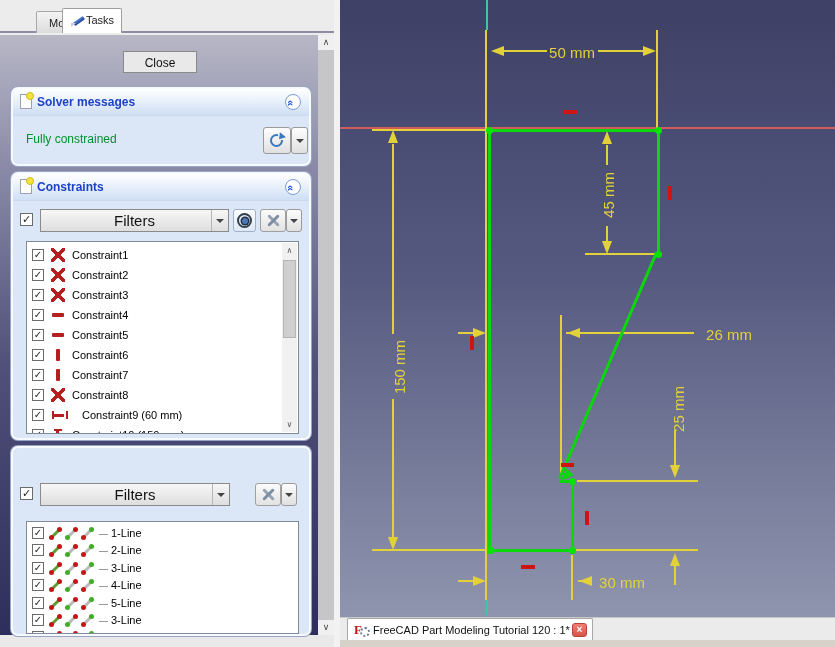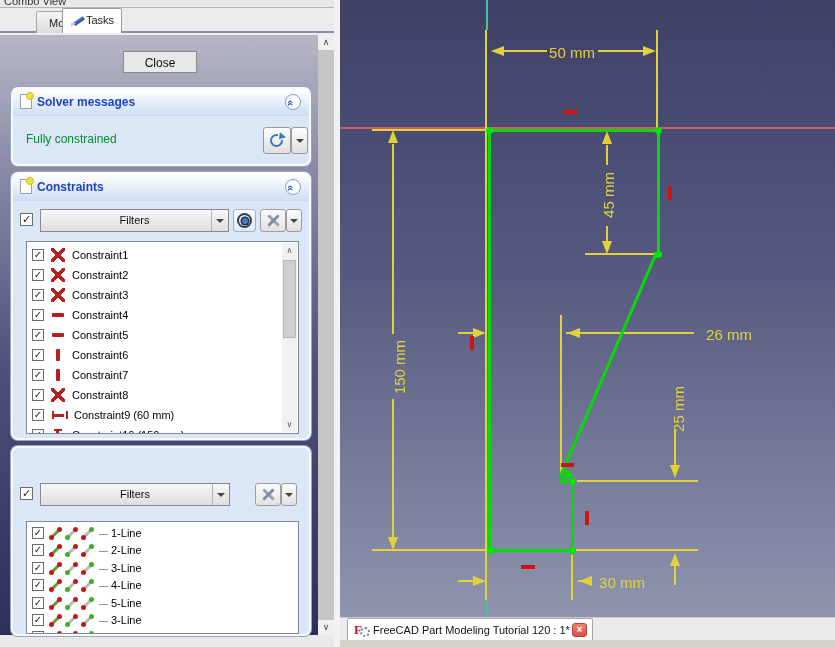--- a/index.html
+++ b/index.html
@@ -57,21 +57,21 @@
   .drop-tri{position:absolute;width:0;height:0;border:4px solid transparent;border-top-color:#444;}
   .refresh-glyph{position:absolute;left:6px;top:6px;width:13px;height:13px;border:2.5px solid #3a78c2;border-radius:50%;}
   .refresh-glyph::before{content:"";position:absolute;right:-4px;top:-3px;width:7px;height:7px;background:inherit;
     background:#f2f2f2;}
   .refresh-glyph::after{content:"";position:absolute;right:-4px;top:-2px;border-style:solid;
     border-width:6px 4px 0 4px;border-color:#3a78c2 transparent transparent transparent;transform:rotate(40deg);}
 
   .cbx{position:absolute;width:13px;height:13px;background:#fff;border:1px solid #6b6b6b;
     font-size:11px;line-height:11px;text-align:center;color:#222;}
   .combo{position:absolute;height:23px;background:linear-gradient(#f7f7f7,#dedede);
-    border:1px solid #8a8a8a;font-size:11px;color:#111;text-align:center;line-height:21px;}
+    border:1px solid #8a8a8a;font-size:15px;color:#111;text-align:center;line-height:21px;}
   .combo .arrowzone{position:absolute;right:0;top:0;width:17px;height:100%;border-left:1px solid #b5b5b5;}
   .combo .arrowzone::after{content:"";position:absolute;left:4px;top:9px;border:4px solid transparent;border-top-color:#444;}
 
   .eye-btn{position:absolute;width:23px;height:23px;border:1px solid #9fb0c8;border-radius:3px;
     background:linear-gradient(#fbfdff,#dfe8f4);}
   .eye-btn .eye{position:absolute;left:3px;top:3px;width:15px;height:15px;border:2px solid #30404f;border-radius:50%;background:#e8eef6;}
   .eye-btn .eye::after{content:"";position:absolute;left:2.5px;top:2.5px;width:6px;height:6px;border-radius:50%;
     background:#4a78b8;box-shadow:0 0 0 1.5px #203048;}
   .tool-btn{position:absolute;background:linear-gradient(#fbfbfb,#e2e2e2);border:1px solid #a0a0a0;border-radius:3px;}
   .tool-btn::before,.tool-btn::after{content:"";position:absolute;left:5px;top:9px;width:15px;height:3px;
@@ -136,23 +136,20 @@
   .tab-close{position:absolute;right:5px;top:4px;width:15px;height:14px;border-radius:3px;
     background:linear-gradient(#ee8173,#d9534a);border:1px solid #b4433c;color:#fff;font-size:10px;
     font-weight:bold;text-align:center;line-height:12px;}
   .bottom-strip{position:absolute;left:340px;top:640px;width:495px;height:7px;background:#d6d2ca;}
 </style>
 </head>
 <body>
 
 <div id="stage">
 
-  <div class="cv-titlebar">
-    <span>Combo View</span>
-  </div>
   <div class="dock-mini"></div>
 
   <div class="tabstrip">
     <div class="tab tab-model">Model</div>
     <div class="tab tab-tasks">
       <span class="pencil"></span>
       <span>Tasks</span>
     </div>
   </div>
 
@@ -240,21 +237,21 @@
           <span class="lbl" style="left:45px;">Constraint7</span>
         </div>
         <div class="lrow" style="top: 144px;">
           <span class="cbx">✓</span>
           <span class="ci ci-coincident" style="left:24px;top:2px;"></span>
           <span class="lbl" style="left:45px;">Constraint8</span>
         </div>
         <div class="lrow" style="top: 164px;">
           <span class="cbx">✓</span>
           <span class="ci ci-distance-x" style="left:24px;top:2px;"></span>
-          <span class="lbl" style="left:47px;text-align:center;">Constraint9 (60 mm)</span>
+          <span class="lbl" style="left:55px;text-align:center;">Constraint9 (60 mm)</span>
         </div>
         <div class="lrow" style="top: 184px;">
           <span class="cbx">✓</span>
           <span class="ci ci-distance-y" style="left:24px;top:2px;"></span>
           <span class="lbl" style="left:45px;">Constraint10 (150 mm)</span>
         </div>
       </div>
   </div>
 
   <div class="tbox" style="top:446px;height:190px;">

